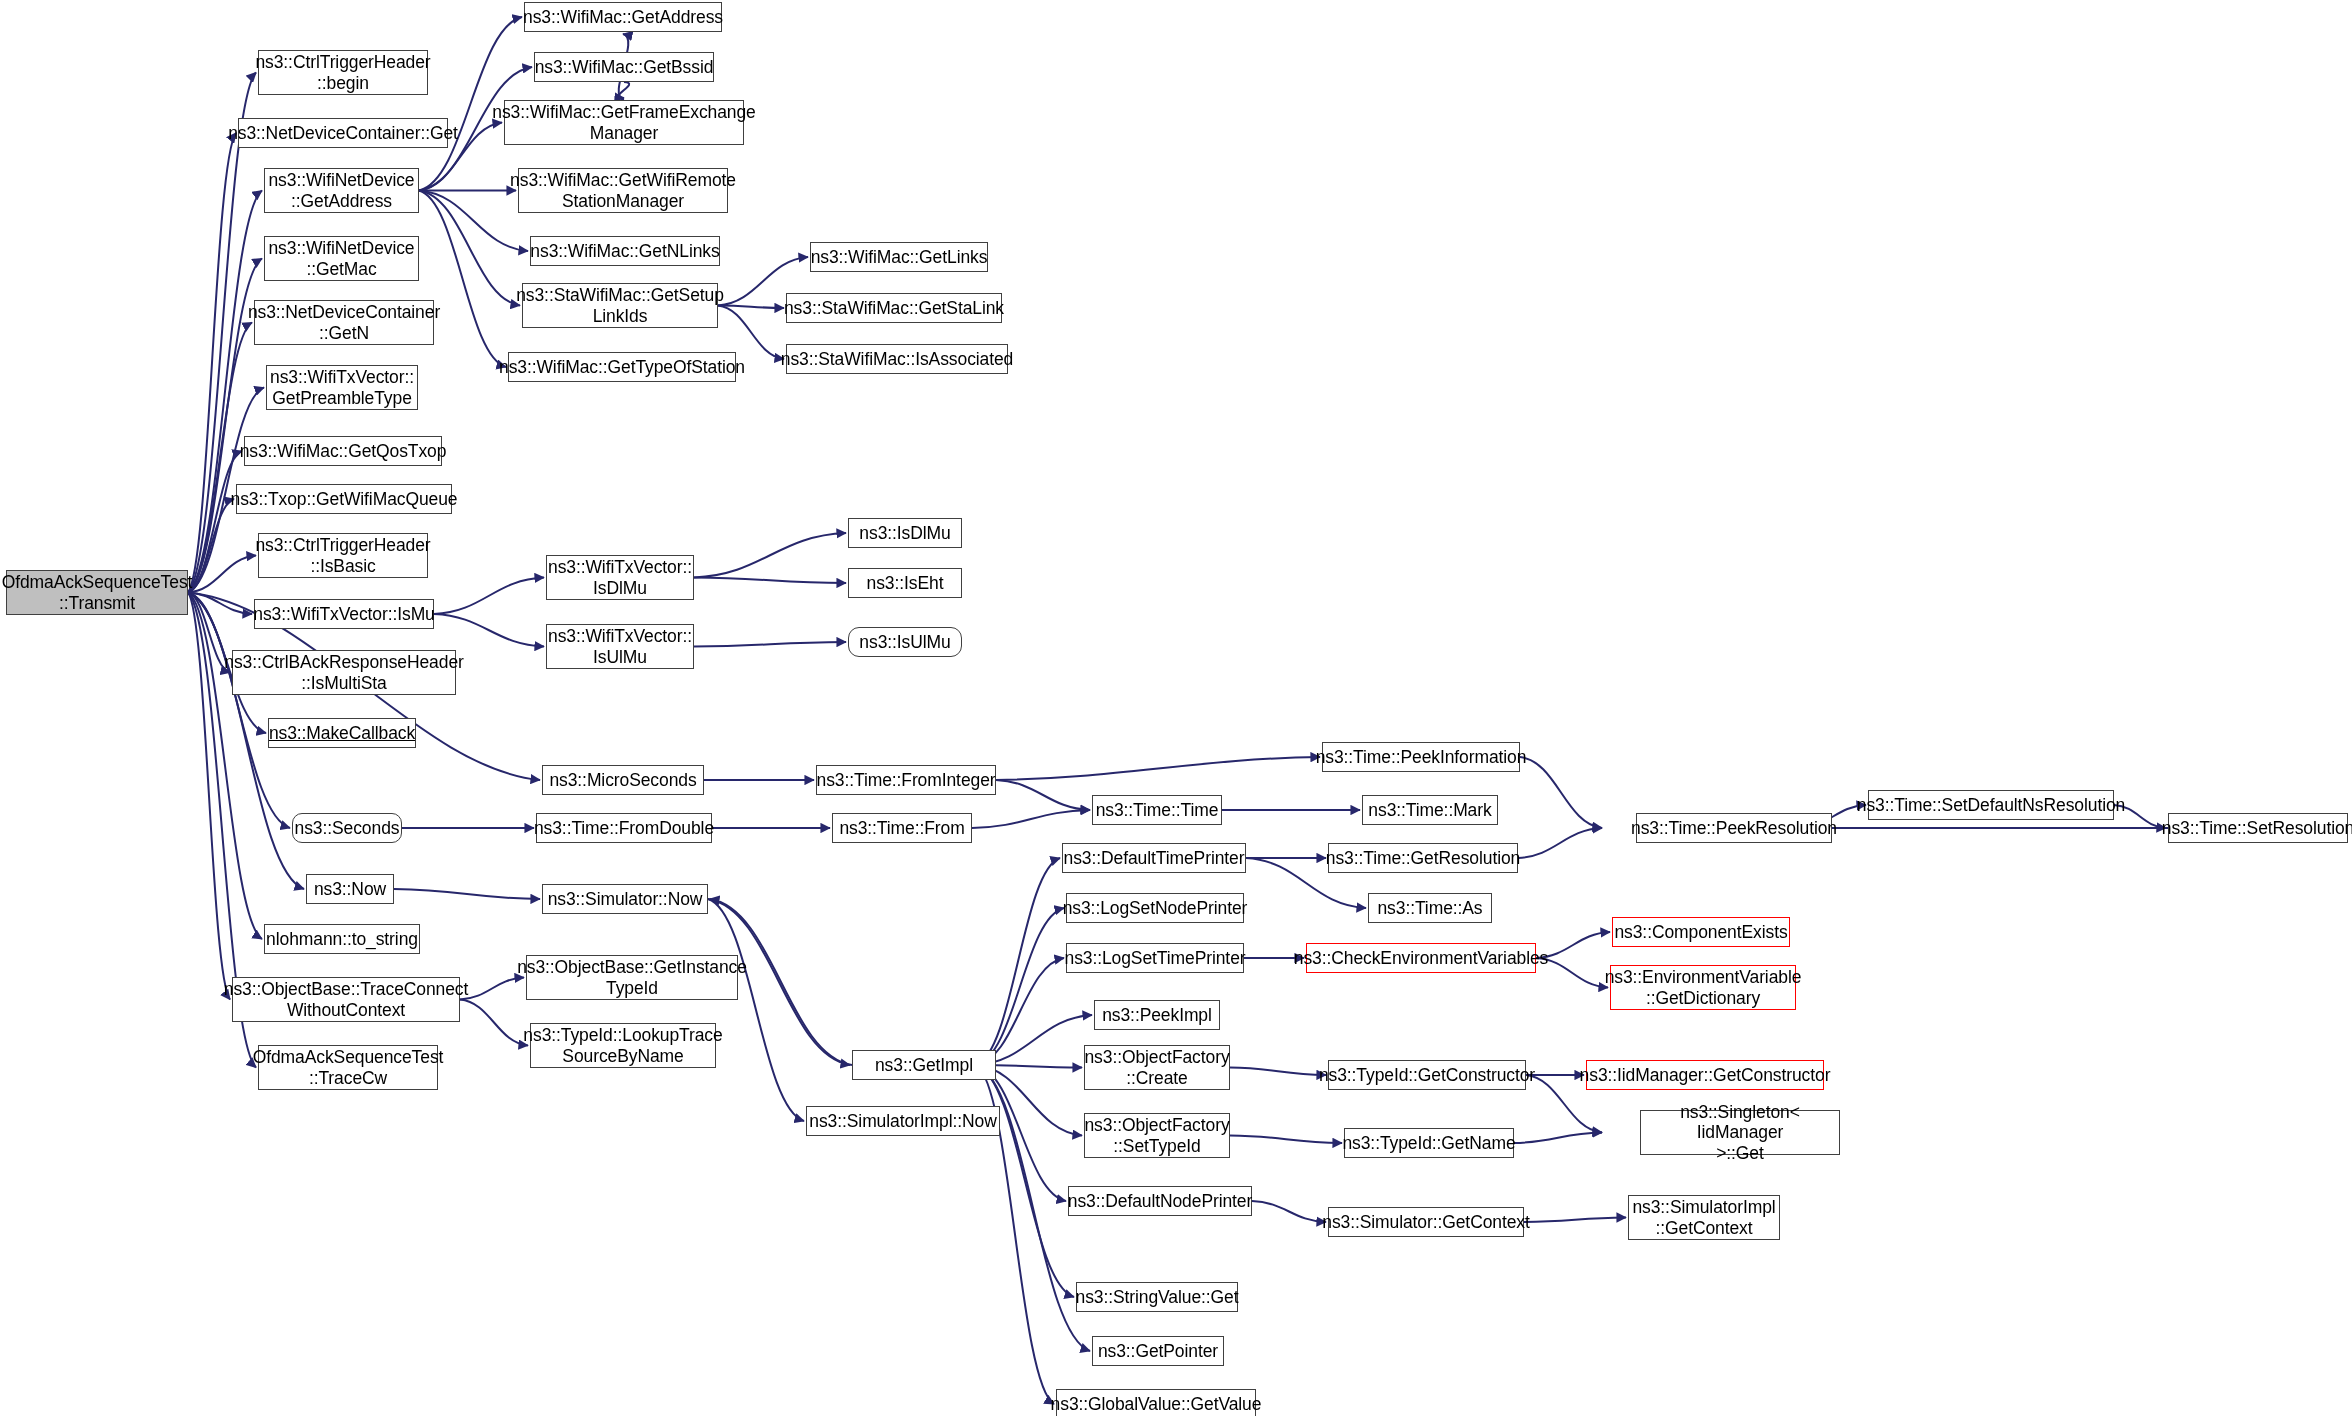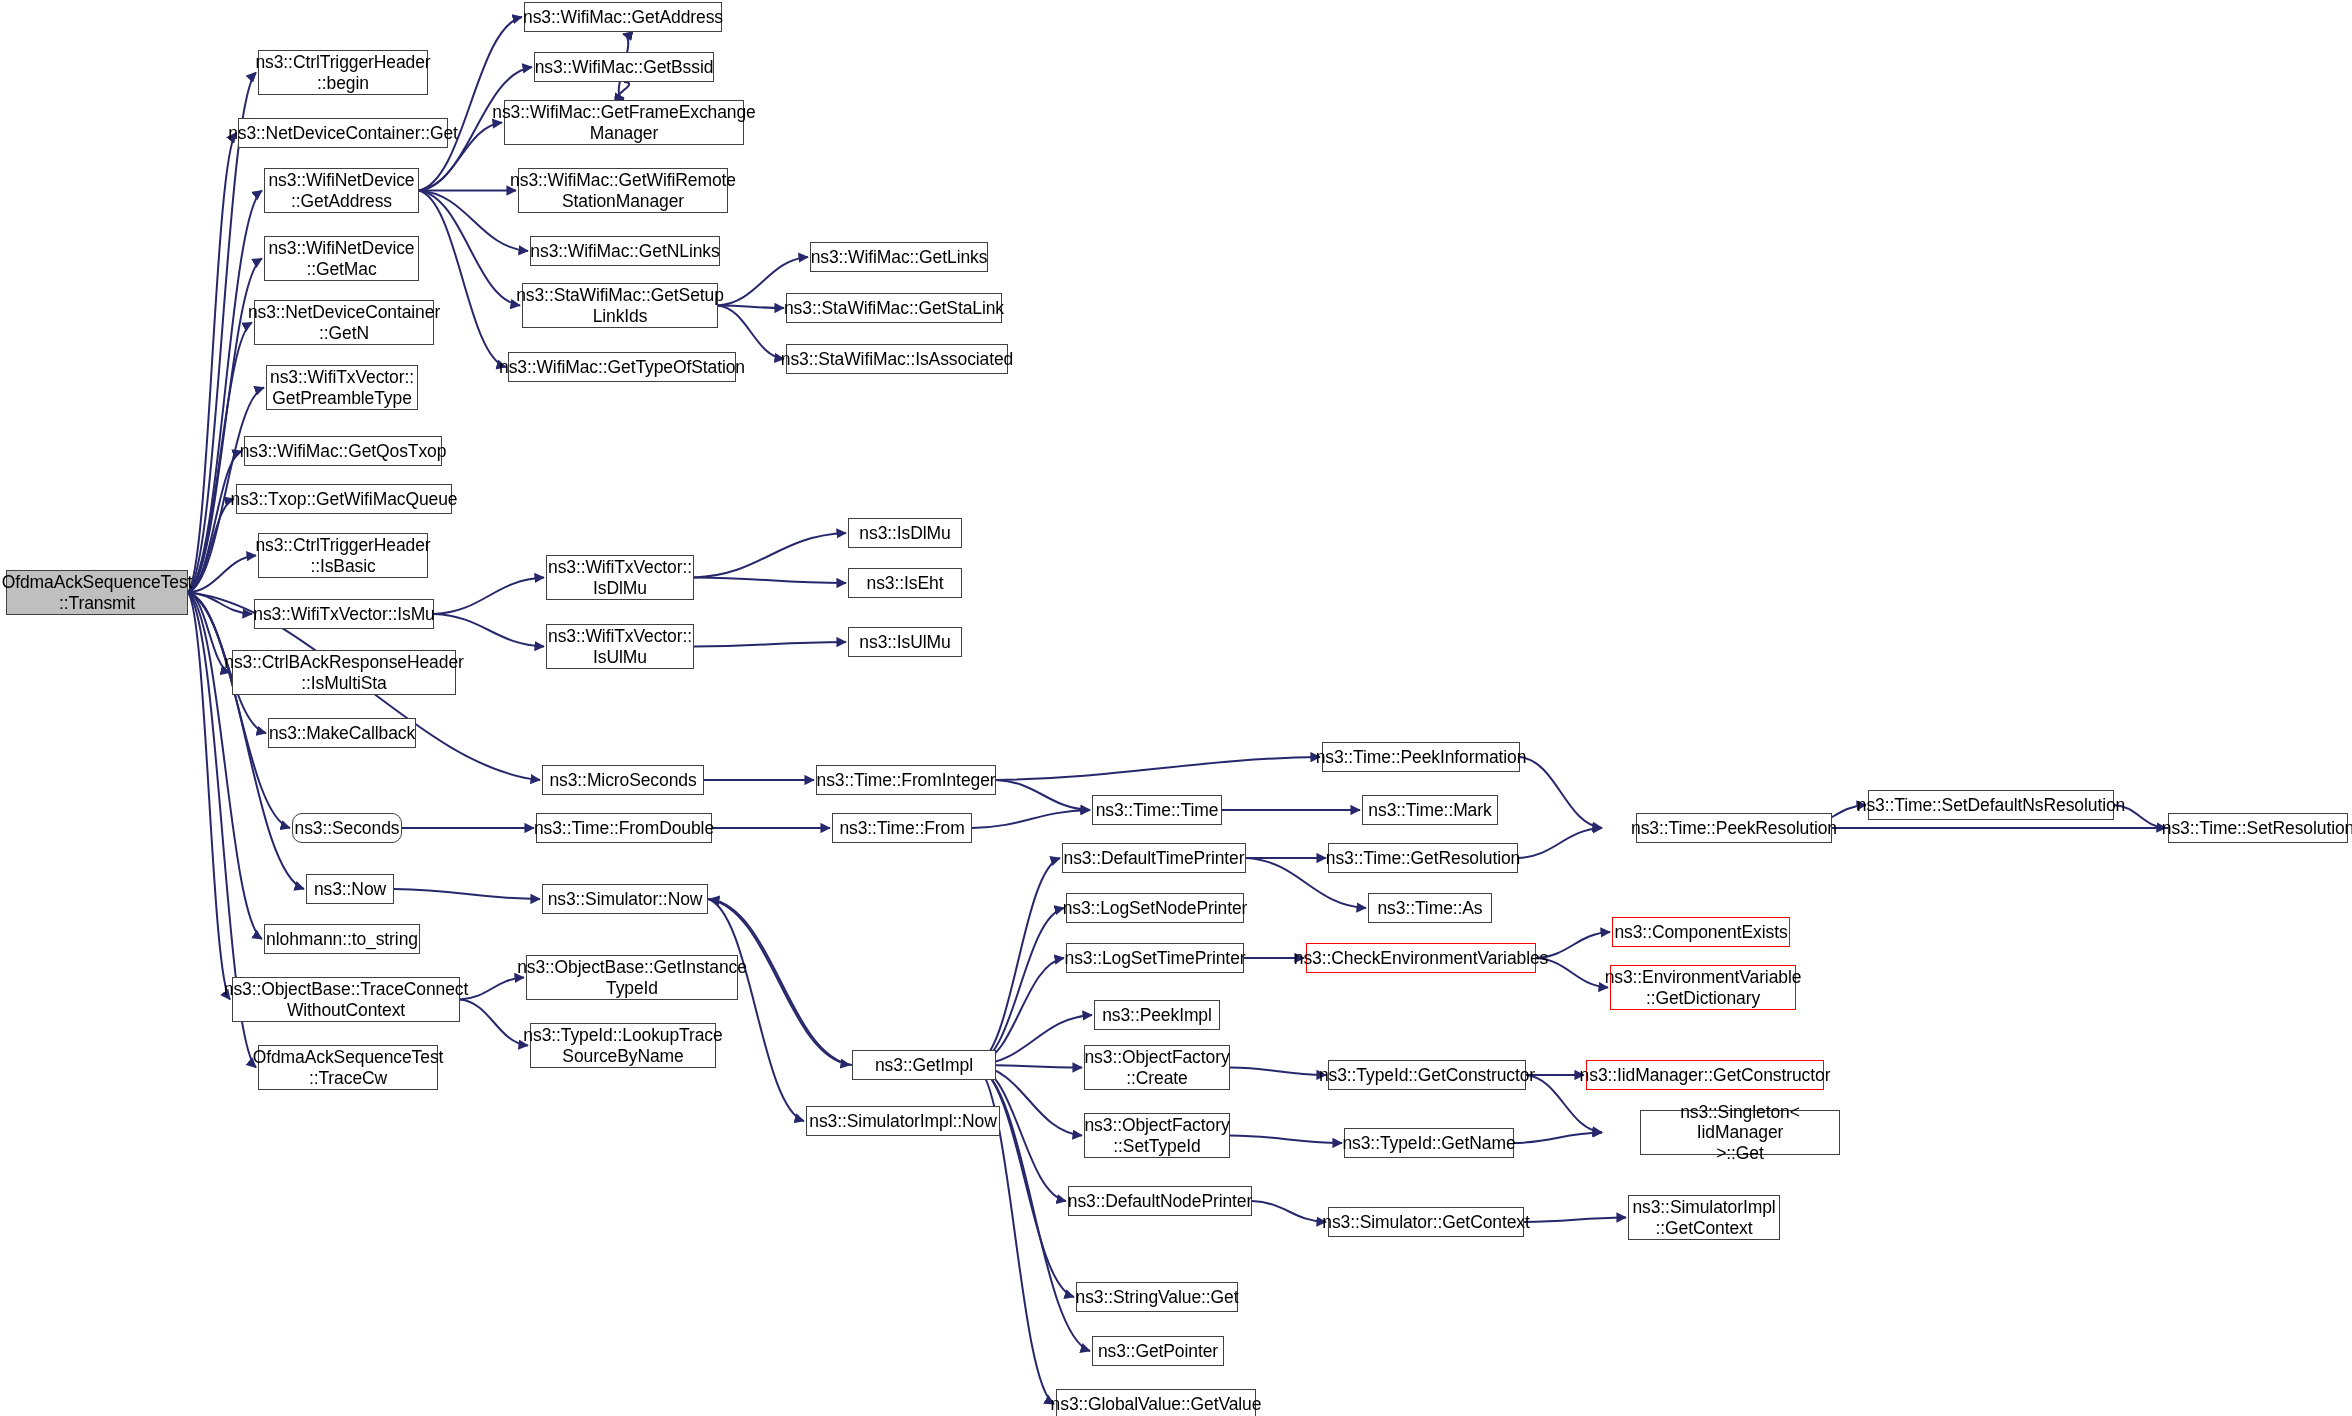--- a/index.html
+++ b/index.html
@@ -151,21 +151,21 @@
 ::GetN</div>
       <div class="node" style="left: 266px; top: 365px; width: 152px; height: 45px;">ns3::WifiTxVector::
 GetPreambleType</div>
       <div class="node" style="left: 244px; top: 436px; width: 198px; height: 30px;">ns3::WifiMac::GetQosTxop</div>
       <div class="node" style="left: 236px; top: 484px; width: 216px; height: 30px;">ns3::Txop::GetWifiMacQueue</div>
       <div class="node" style="left: 258px; top: 533px; width: 170px; height: 45px;">ns3::CtrlTriggerHeader
 ::IsBasic</div>
       <div class="node" style="left: 254px; top: 599px; width: 180px; height: 30px;">ns3::WifiTxVector::IsMu</div>
       <div class="node" style="left: 232px; top: 650px; width: 224px; height: 45px;">ns3::CtrlBAckResponseHeader
 ::IsMultiSta</div>
-      <div class="node" style="left: 268px; top: 718px; width: 148px; height: 30px;">ns3::MakeCallback</div>
+      <div class="node" style="left: 268px; top: 718px; width: 148px; height: 30px; text-decoration: underline;">ns3::MakeCallback</div>
       <div class="node" style="left: 292px; top: 813px; width: 110px; height: 30px; border-radius: 10px;">ns3::Seconds</div>
       <div class="node" style="left: 306px; top: 874px; width: 88px; height: 30px;">ns3::Now</div>
       <div class="node" style="left: 264px; top: 924px; width: 156px; height: 30px;">nlohmann::to_string</div>
       <div class="node" style="left: 232px; top: 977px; width: 228px; height: 45px;">ns3::ObjectBase::TraceConnect
 WithoutContext</div>
       <div class="node" style="left: 258px; top: 1045px; width: 180px; height: 45px;">OfdmaAckSequenceTest
 ::TraceCw</div>
       <div class="node" style="left: 524px; top: 2px; width: 198px; height: 30px;">ns3::WifiMac::GetAddress</div>
       <div class="node" style="left: 534px; top: 52px; width: 180px; height: 30px;">ns3::WifiMac::GetBssid</div>
       <div class="node" style="left: 504px; top: 100px; width: 240px; height: 45px;">ns3::WifiMac::GetFrameExchange
@@ -178,21 +178,21 @@
       <div class="node" style="left: 508px; top: 352px; width: 228px; height: 30px;">ns3::WifiMac::GetTypeOfStation</div>
       <div class="node" style="left: 810px; top: 242px; width: 178px; height: 30px;">ns3::WifiMac::GetLinks</div>
       <div class="node" style="left: 786px; top: 293px; width: 216px; height: 30px;">ns3::StaWifiMac::GetStaLink</div>
       <div class="node" style="left: 786px; top: 344px; width: 222px; height: 30px;">ns3::StaWifiMac::IsAssociated</div>
       <div class="node" style="left: 546px; top: 555px; width: 148px; height: 45px;">ns3::WifiTxVector::
 IsDlMu</div>
       <div class="node" style="left: 546px; top: 624px; width: 148px; height: 45px;">ns3::WifiTxVector::
 IsUlMu</div>
       <div class="node" style="left: 848px; top: 518px; width: 114px; height: 30px;">ns3::IsDlMu</div>
       <div class="node" style="left: 848px; top: 568px; width: 114px; height: 30px;">ns3::IsEht</div>
-      <div class="node" style="left: 848px; top: 627px; width: 114px; height: 30px;">ns3::IsUlMu</div>
+      <div class="node" style="left: 848px; top: 627px; width: 114px; height: 30px; border-radius: 11px;">ns3::IsUlMu</div>
       <div class="node" style="left: 542px; top: 765px; width: 162px; height: 30px;">ns3::MicroSeconds</div>
       <div class="node" style="left: 536px; top: 813px; width: 176px; height: 30px;">ns3::Time::FromDouble</div>
       <div class="node" style="left: 542px; top: 884px; width: 166px; height: 30px;">ns3::Simulator::Now</div>
       <div class="node" style="left: 526px; top: 955px; width: 212px; height: 45px;">ns3::ObjectBase::GetInstance
 TypeId</div>
       <div class="node" style="left: 530px; top: 1023px; width: 186px; height: 45px;">ns3::TypeId::LookupTrace
 SourceByName</div>
       <div class="node" style="left: 816px; top: 765px; width: 180px; height: 30px;">ns3::Time::FromInteger</div>
       <div class="node" style="left: 832px; top: 813px; width: 140px; height: 30px;">ns3::Time::From</div>
       <div class="node" style="left: 1062px; top: 843px; width: 184px; height: 30px;">ns3::DefaultTimePrinter</div>

